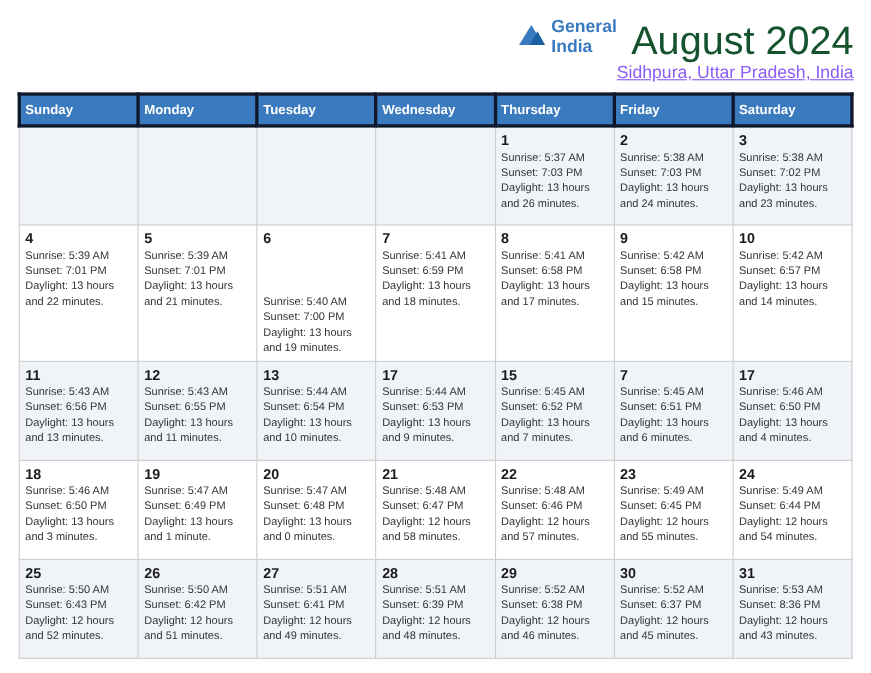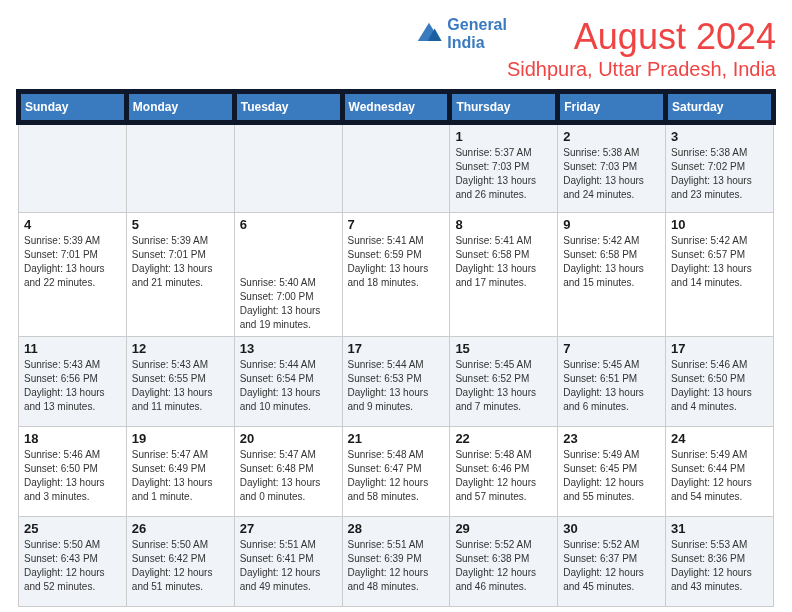--- a/index.html
+++ b/index.html
@@ -33,39 +33,40 @@
     .logo-icon {
       width: 28px;
       height: 28px;
     }
     .title-area {
       text-align: right;
     }
     .main-title {
       font-size: 36px;
       font-weight: normal;
-      color: #ef4444;
+      color: #14532d;
     }
     .subtitle {
-      font-size: 20px;
-      color: #ef4444;
+      font-size: 16px;
+      color: #8b5cf6;
+      text-decoration: underline;
     }
     table {
       width: 100%;
       border-collapse: collapse;
       table-layout: fixed;
     }
     thead tr th {
       background-color: #3a7abf;
       color: #fff;
       font-size: 12px;
       font-weight: bold;
       padding: 6px 4px;
       text-align: left;
-      border: 5px solid #0f172a;
+      border: 3px solid #0f172a;
     }
     tbody tr td {
       border: 1px solid #ccc;
       vertical-align: top;
       padding: 4px 5px;
       font-size: 10.5px;
       color: #222;
       height: 90px;
     }
     tbody tr:nth-child(odd) td {

